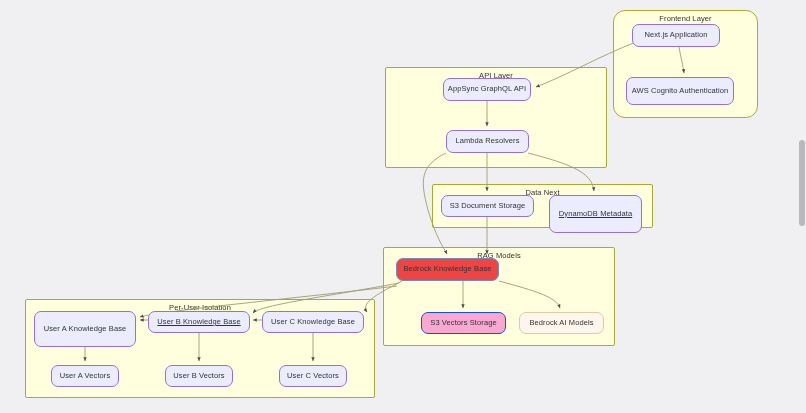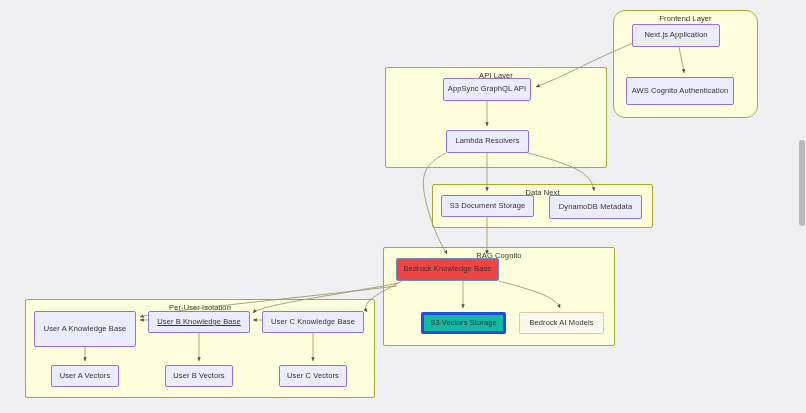--- a/index.html
+++ b/index.html
@@ -35,34 +35,34 @@
     font-size: 7.5px;
     color: #333333;
     letter-spacing: 0.1px;
     white-space: nowrap;
   }
   .node {
     position: absolute;
     display: flex;
     align-items: center;
     justify-content: center;
-    border-radius: 2px;
+    border-radius: 7px;
     font-size: 7.5px;
     color: #333333;
     text-align: center;
     line-height: 1.1;
     letter-spacing: 0.1px;
     z-index: 2;
     padding: 0 18px;
     white-space: nowrap;
     overflow: hidden;
   }
   .n-default { background: #ececff; border: 1px solid #9370db; }
   .n-blue    { background: #ef4444; border: 1px solid #6c8ebf; }
-  .n-purple  { background: #14b8a6; border: 3px solid #1d4ed8; }
+  .n-purple  { background: #f9a8d4; border: 1px solid #1d4ed8; }
   .n-orange  { background: #fdf6ec; border: 1px solid #e0c9a6; }
 
   #scrollbar-track {
     position: absolute;
     right: 0; top: 0;
     width: 7px; height: 413px;
     background: #f0f0f2;
     z-index: 5;
   }
   #scrollbar-thumb {
@@ -111,33 +111,33 @@
       <div class="cluster" style="left: 613px; top: 10px; width: 145px; height: 108px; border-radius: 12px;">
         <div class="cluster-label">Frontend Layer</div>
       </div>
       <div class="cluster" style="left: 385px; top: 67px; width: 222px; height: 101px;">
         <div class="cluster-label">API Layer</div>
       </div>
       <div class="cluster" style="left: 432px; top: 184px; width: 221px; height: 44px;">
         <div class="cluster-label">Data Next</div>
       </div>
       <div class="cluster" style="left: 383px; top: 247px; width: 232px; height: 99px;">
-        <div class="cluster-label">RAG Cognito</div>
+        <div class="cluster-label">RAG Models</div>
       </div>
       <div class="cluster" style="left: 25px; top: 299px; width: 350px; height: 99px;">
         <div class="cluster-label">Per-User Isolation</div>
       </div>
     </div>
   <div id="node-layer">
       <div class="node n-default" style="left: 632px; top: 24px; width: 88px; height: 23px;">Next.js Application</div>
       <div class="node n-default" style="left: 626px; top: 77px; width: 108px; height: 28px;">AWS Cognito Authentication</div>
       <div class="node n-default" style="left: 443px; top: 78px; width: 88px; height: 23px;">AppSync GraphQL API</div>
       <div class="node n-default" style="left: 446px; top: 130px; width: 83px; height: 23px;">Lambda Resolvers</div>
       <div class="node n-default" style="left: 441px; top: 195px; width: 93px; height: 22px;">S3 Document Storage</div>
-      <div class="node n-default" style="left: 549px; top: 195px; width: 93px; height: 24px;">DynamoDB Metadata</div>
+      <div class="node n-default" style="left: 549px; top: 195px; width: 93px; height: 38px; text-decoration: underline;">DynamoDB Metadata</div>
       <div class="node n-blue" style="left: 396px; top: 258px; width: 103px; height: 23px;">Bedrock Knowledge Base</div>
       <div class="node n-purple" style="left: 421px; top: 312px; width: 85px; height: 22px;">S3 Vectors Storage</div>
       <div class="node n-orange" style="left: 519px; top: 312px; width: 85px; height: 22px;">Bedrock AI Models</div>
       <div class="node n-default" style="left: 34px; top: 311px; width: 102px; height: 36px;">User A Knowledge Base</div>
       <div class="node n-default" style="left: 148px; top: 311px; width: 102px; height: 22px; text-decoration: underline;">User B Knowledge Base</div>
       <div class="node n-default" style="left: 262px; top: 311px; width: 102px; height: 22px;">User C Knowledge Base</div>
       <div class="node n-default" style="left: 51px; top: 365px; width: 68px; height: 22px;">User A Vectors</div>
       <div class="node n-default" style="left: 165px; top: 365px; width: 68px; height: 22px;">User B Vectors</div>
       <div class="node n-default" style="left: 279px; top: 365px; width: 68px; height: 22px;">User C Vectors</div>
     </div>

